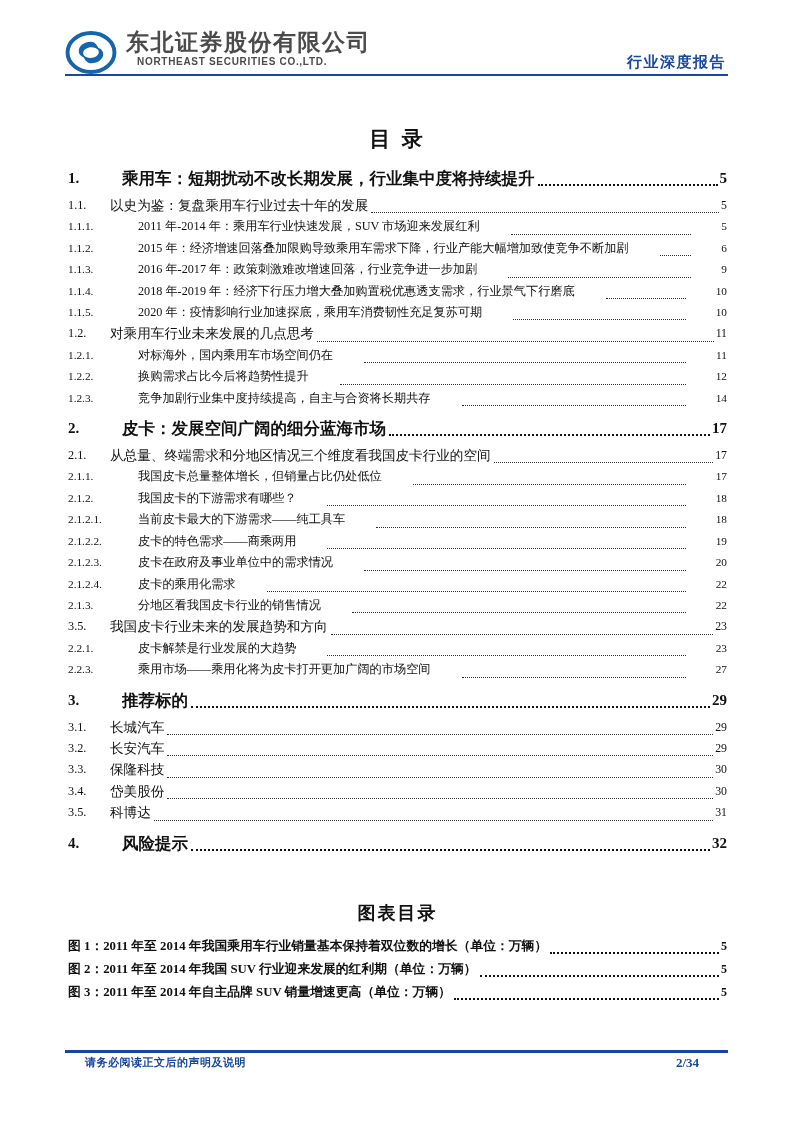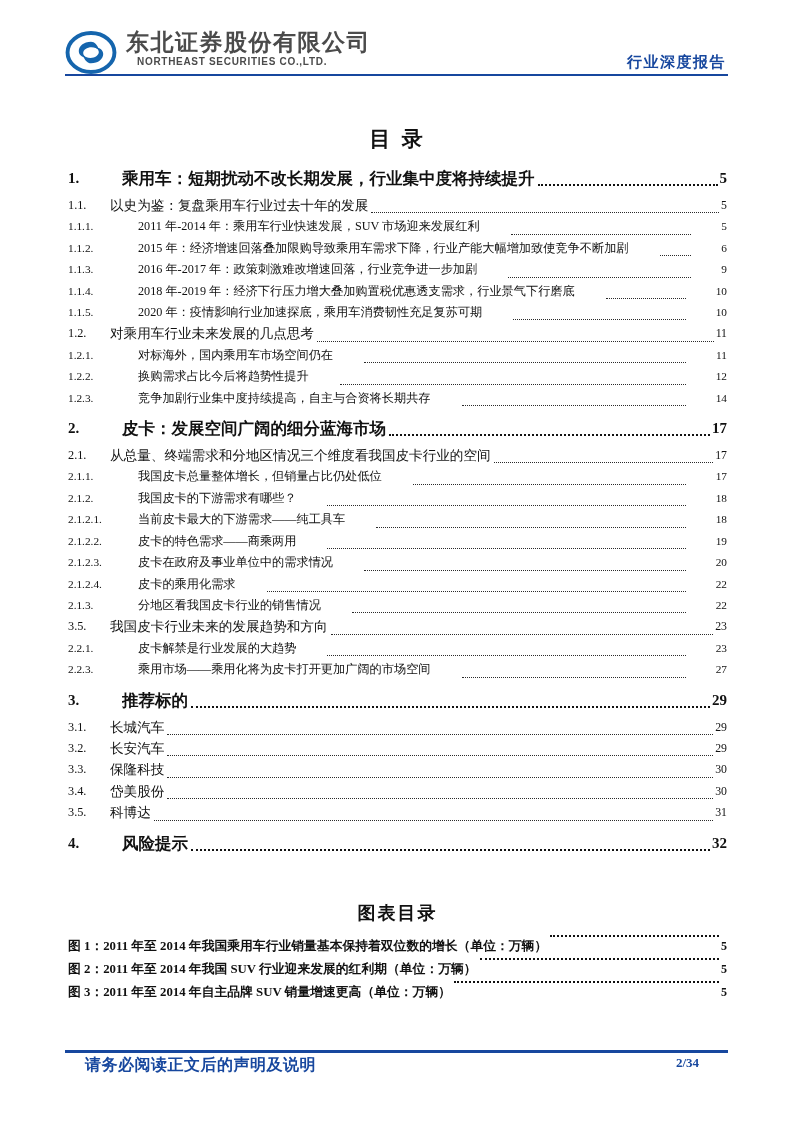--- a/index.html
+++ b/index.html
@@ -50,30 +50,30 @@
   .level-2{font-size:13.6px;line-height:21.4px;}
   .level-2 .toc-num{font-size:12.3px;}
   .level-2 .toc-page{font-size:11.8px;}
   .level-3,.level-4{font-size:12.2px;line-height:21.4px;gap:28px;}
   .level-3 .toc-num,.level-4 .toc-num{font-size:11.3px;}
   .level-3 .toc-page,.level-4 .toc-page{font-size:11.3px;}
   .fig-title{
     margin:46px 0 10px 0;text-align:center;font-size:18px;font-weight:bold;
     letter-spacing:2px;line-height:24px;
   }
-  .fig-row{display:flex;align-items:flex-start;font-weight:bold;font-size:12.8px;line-height:23px;}
+  .fig-row{display:flex;align-items:flex-end;font-weight:bold;font-size:12.8px;line-height:23px;}
   .fig-row .toc-dots{border-bottom:2px dotted #111;margin-bottom:4px;}
   .fig-row .toc-page{font-size:12px;}
   
   .footer-rule{position:absolute;left:65px;right:65px;top:1050px;height:2.5px;background:var(--brand-blue);}
   .footer{
     position:absolute;left:85px;right:66px;top:1055px;display:flex;
     justify-content:space-between;align-items:flex-start;color:var(--brand-blue);font-weight:bold;
   }
-  .footer .disclaimer{font-size:16px;letter-spacing:0.5px;}
+  .footer .disclaimer{font-size:11px;letter-spacing:0.5px;}
   .footer .pageno{font-size:13px;padding-right:28px;font-family:"Liberation Serif","DejaVu Serif",serif;}
 </style>
 </head>
 <body>
 
 <div class="page">
 
   <div class="header">
     <div class="logo-mark">
       <svg viewBox="0 0 104 88" width="52" height="43" aria-hidden="true">

